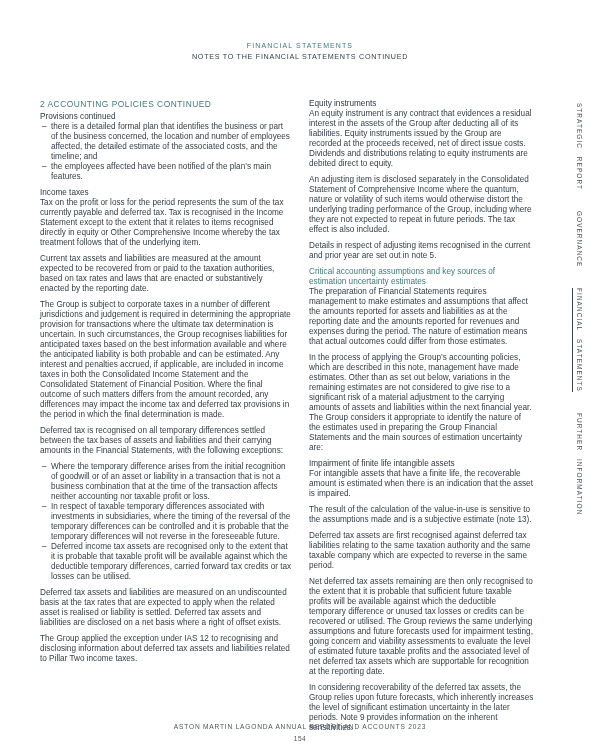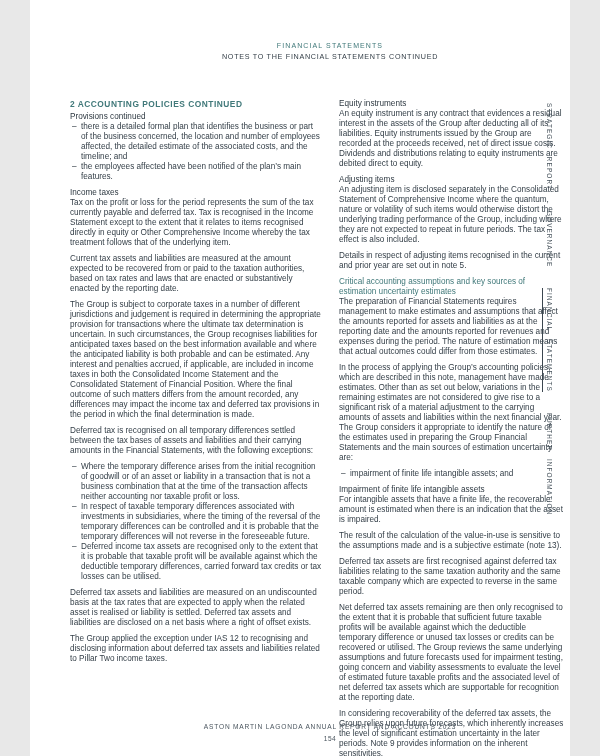--- a/index.html
+++ b/index.html
@@ -1,37 +1,37 @@
 <!DOCTYPE html>
 <html><head>
 <meta charset="utf-8">
 <style>
   * { margin:0; padding:0; box-sizing:border-box; }
   html,body { background:#e8e8e8; }
   .page {
-    position:relative; width:540px; height:756px; margin:0 auto;
+    position:relative; width:600px; height:756px; margin:0 auto;
     background:#ffffff; overflow:hidden;
     font-family:"Liberation Sans", sans-serif;
     color:#333e47;
   }
   
   .page-header { position:absolute; top:42px; left:0; width:600px; text-align:center; }
   .header-section {
     color:#41797a; font-size:7px; letter-spacing:1.1px; font-weight:400;
   }
   .header-subtitle {
     margin-top:3px; color:#323d46; font-size:7.2px; letter-spacing:0.7px; font-weight:400;
   }
   
   .content { position:absolute; top:99px; left:40px; width:494px; display:flex; gap:17px; }
   .col { font-size:8.2px; line-height:10px; }
   .col.left  { width:252px; }
   .col.right { width:225px; }
   .blk-h1 {
-    color:#41797a; font-weight:bold; font-size:8.4px; letter-spacing:0.5px;
+    color:#41797a; font-weight:normal; font-size:8.4px; letter-spacing:0.5px;
     margin-bottom:3px;
   }
   .blk-h2 { font-weight:normal; color:#2e3942; }
   .blk-h2.accent { color:#41797a; }
   .blk-p { margin-bottom:6px; }
   .blk-ul { margin-bottom:6px; list-style:none; }
   .blk-ul .li { padding-left:11px; position:relative; }
   .blk-ul .li::before { content:"–"; position:absolute; left:2px; top:0; }
   
   .side-nav {
@@ -77,28 +77,26 @@
           <div class="li">Where the temporary difference arises from the initial recognition of goodwill or of an asset or liability in a transaction that is not a business combination that at the time of the transaction affects neither accounting nor taxable profit or loss.</div>
           <div class="li">In respect of taxable temporary differences associated with investments in subsidiaries, where the timing of the reversal of the temporary differences can be controlled and it is probable that the temporary differences will not reverse in the foreseeable future.</div>
           <div class="li">Deferred income tax assets are recognised only to the extent that it is probable that taxable profit will be available against which the deductible temporary differences, carried forward tax credits or tax losses can be utilised.</div>
         </div>
         <div class="blk-p">Deferred tax assets and liabilities are measured on an undiscounted basis at the tax rates that are expected to apply when the related asset is realised or liability is settled. Deferred tax assets and liabilities are disclosed on a net basis where a right of offset exists.</div>
         <div class="blk-p">The Group applied the exception under IAS 12 to recognising and disclosing information about deferred tax assets and liabilities related to Pillar Two income taxes.</div>
       </div>
     <div class="col right" id="col-right">
         <div class="blk-h2">Equity instruments</div>
         <div class="blk-p">An equity instrument is any contract that evidences a residual interest in the assets of the Group after deducting all of its liabilities. Equity instruments issued by the Group are recorded at the proceeds received, net of direct issue costs. Dividends and distributions relating to equity instruments are debited direct to equity.</div>
-        <div class="blk-h2">Adjusting items</div>
         <div class="blk-p">An adjusting item is disclosed separately in the Consolidated Statement of Comprehensive Income where the quantum, nature or volatility of such items would otherwise distort the underlying trading performance of the Group, including where they are not expected to repeat in future periods. The tax effect is also included.</div>
         <div class="blk-p">Details in respect of adjusting items recognised in the current and prior year are set out in note 5.</div>
         <div class="blk-h2 accent">Critical accounting assumptions and key sources of estimation uncertainty estimates</div>
         <div class="blk-p">The preparation of Financial Statements requires management to make estimates and assumptions that affect the amounts reported for assets and liabilities as at the reporting date and the amounts reported for revenues and expenses during the period. The nature of estimation means that actual outcomes could differ from those estimates.</div>
         <div class="blk-p">In the process of applying the Group’s accounting policies, which are described in this note, management have made estimates. Other than as set out below, variations in the remaining estimates are not considered to give rise to a significant risk of a material adjustment to the carrying amounts of assets and liabilities within the next financial year. The Group considers it appropriate to identify the nature of the estimates used in preparing the Group Financial Statements and the main sources of estimation uncertainty are:</div>
         <div class="blk-ul">
-          <div class="li">impairment of finite life intangible assets; and</div>
         </div>
         <div class="blk-h2">Impairment of finite life intangible assets</div>
         <div class="blk-p">For intangible assets that have a finite life, the recoverable amount is estimated when there is an indication that the asset is impaired.</div>
         <div class="blk-p">The result of the calculation of the value-in-use is sensitive to the assumptions made and is a subjective estimate (note 13).</div>
         <div class="blk-p">Deferred tax assets are first recognised against deferred tax liabilities relating to the same taxation authority and the same taxable company which are expected to reverse in the same period.</div>
         <div class="blk-p">Net deferred tax assets remaining are then only recognised to the extent that it is probable that sufficient future taxable profits will be available against which the deductible temporary difference or unused tax losses or credits can be recovered or utilised. The Group reviews the same underlying assumptions and future forecasts used for impairment testing, going concern and viability assessments to evaluate the level of estimated future taxable profits and the associated level of net deferred tax assets which are supportable for recognition at the reporting date.</div>
         <div class="blk-p">In considering recoverability of the deferred tax assets, the Group relies upon future forecasts, which inherently increases the level of significant estimation uncertainty in the later periods. Note 9 provides information on the inherent sensitivities.</div>
       </div>
   </div>
 

